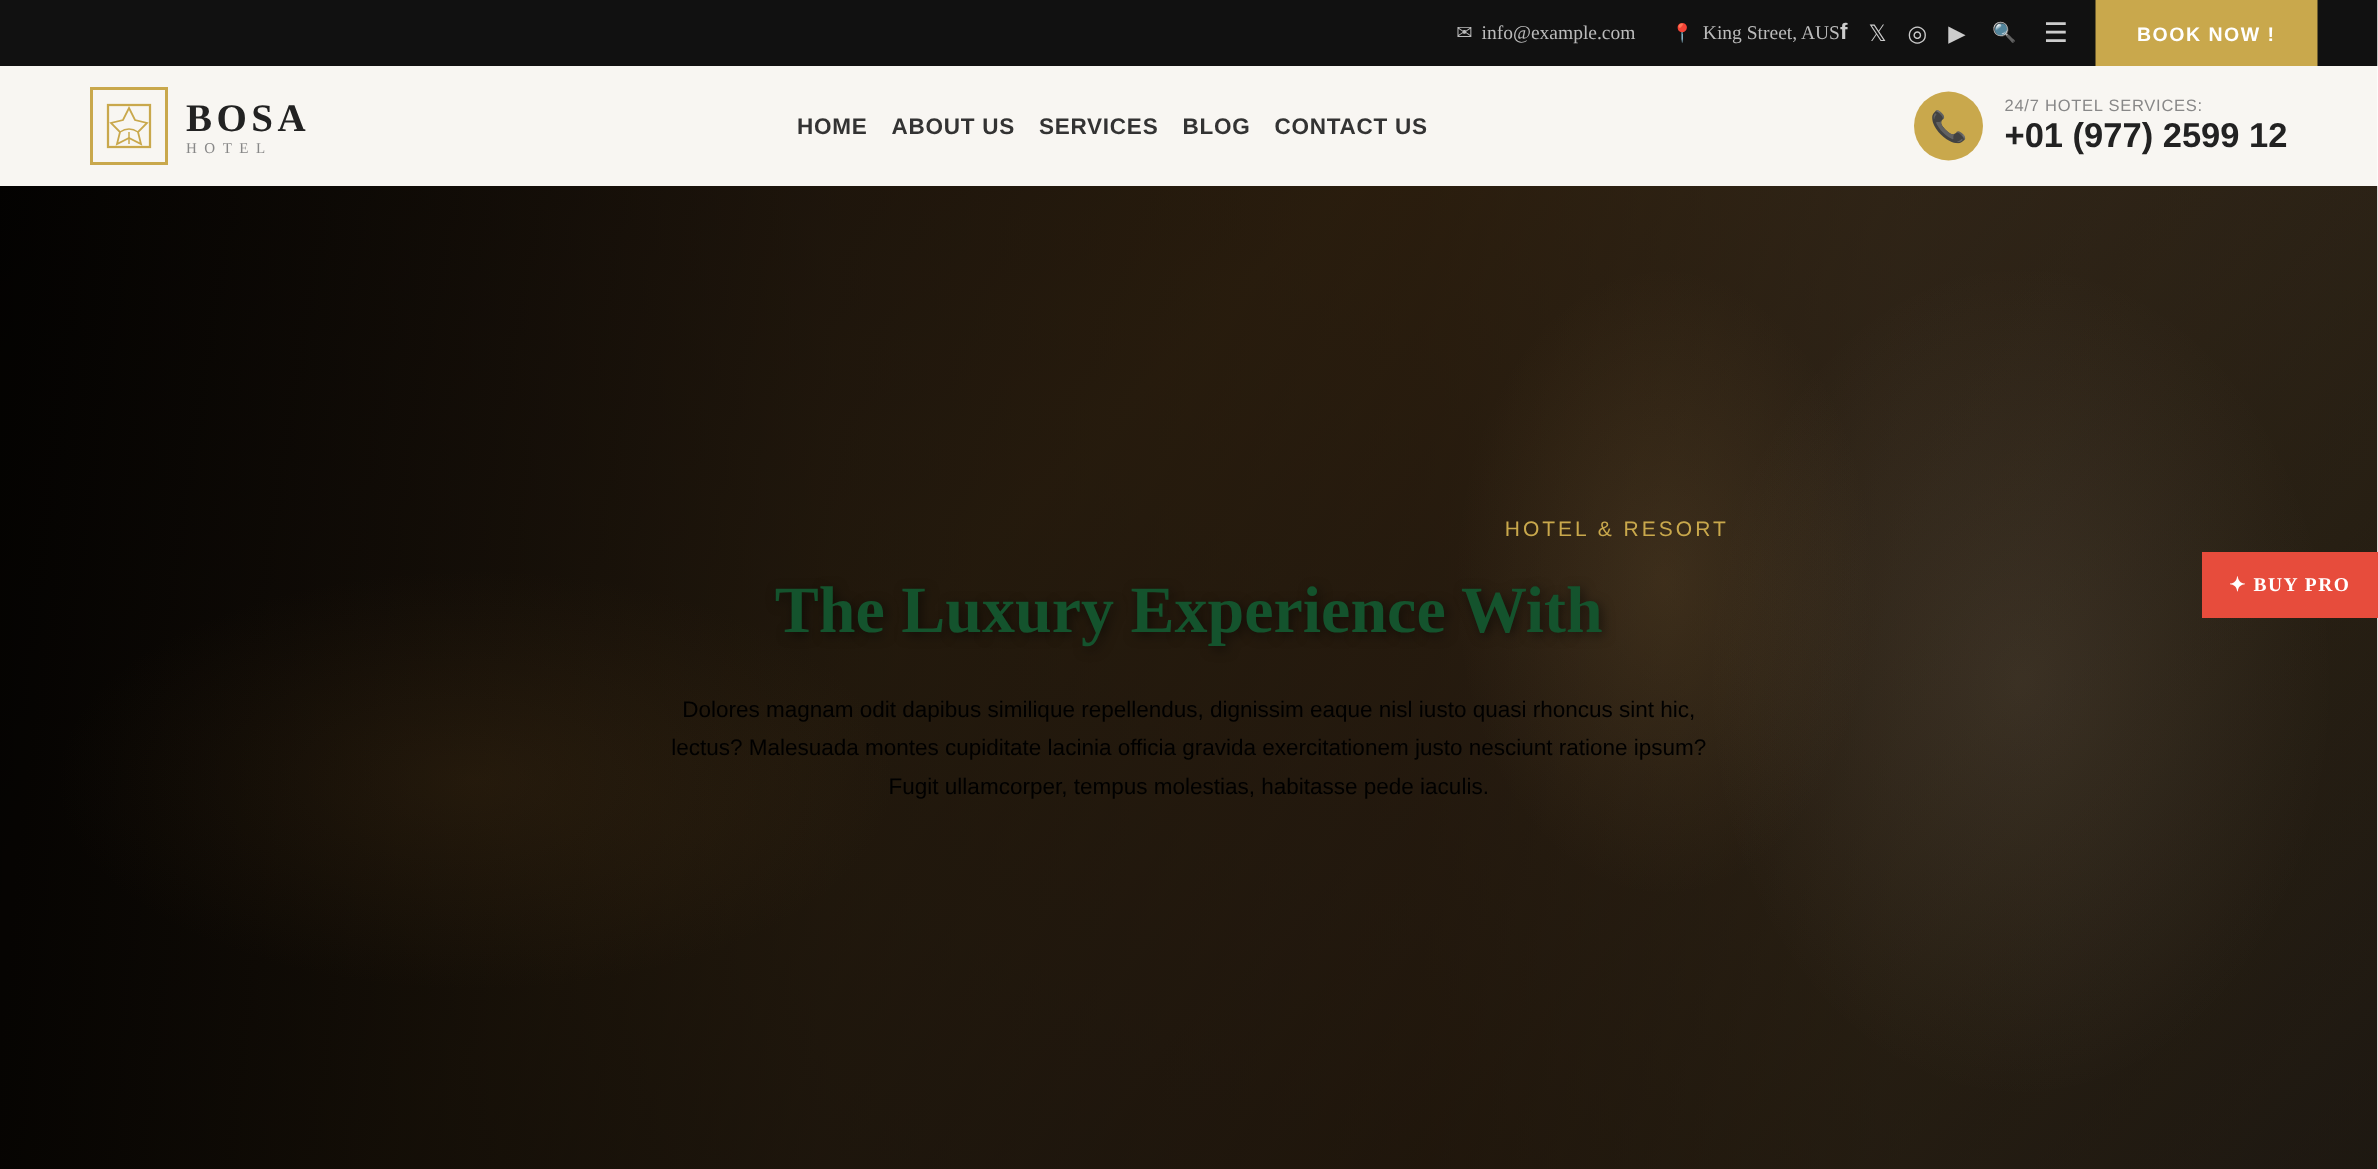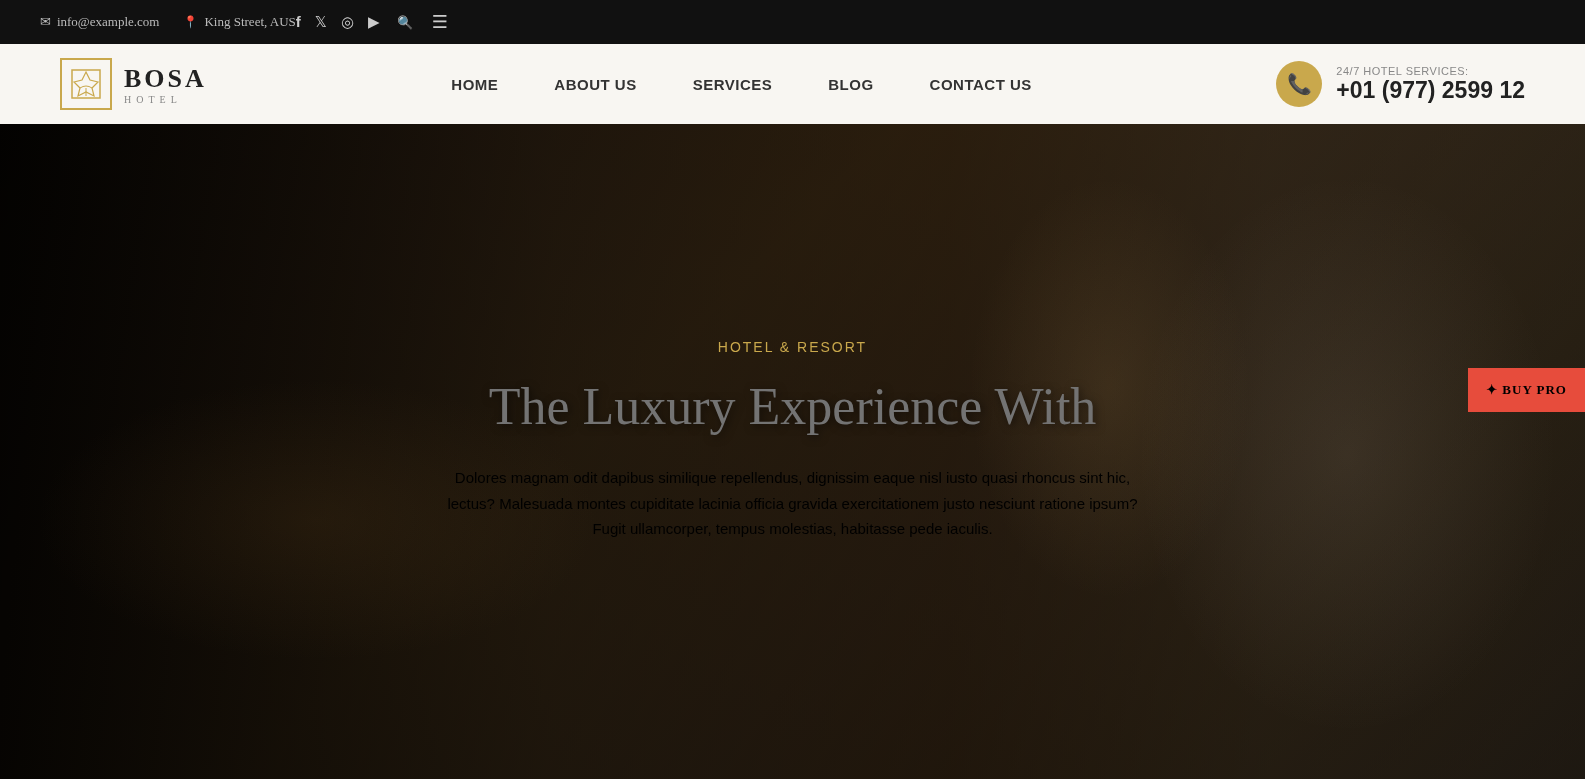--- a/index.html
+++ b/index.html
@@ -4,21 +4,21 @@
   <style>
     * { margin: 0; padding: 0; box-sizing: border-box; }
     body { font-family: 'Georgia', serif; width: 1585px; overflow-x: hidden; }
 
     
     .top-bar {
       background: #111;
       color: #ccc;
       display: flex;
       align-items: center;
-      justify-content: flex-start;
+      justify-content: flex-end;
       padding: 0 40px;
       height: 44px;
       font-size: 13px;
     }
     .top-bar-left { display: flex; gap: 24px; align-items: center; }
     .top-bar-left span { display: flex; align-items: center; gap: 6px; color: #bbb; }
     .top-bar-right { display: flex; align-items: center; gap: 18px; }
     .top-bar-right .social-icons { display: flex; gap: 14px; align-items: center; }
     .top-bar-right .social-icon { color: #ccc; font-size: 15px; cursor: pointer; }
     .top-bar-right .search-icon { color: #ccc; font-size: 15px; cursor: pointer; }
@@ -48,21 +48,21 @@
     .logo { display: flex; align-items: center; gap: 12px; text-decoration: none; }
     .logo-icon {
       width: 52px; height: 52px;
       border: 2px solid #c9a84c;
       display: flex; align-items: center; justify-content: center;
       color: #c9a84c; font-size: 22px;
     }
     .logo-text { display: flex; flex-direction: column; }
     .logo-name { font-size: 26px; font-weight: bold; color: #222; letter-spacing: 3px; font-family: 'Georgia', serif; }
     .logo-sub { font-size: 10px; letter-spacing: 5px; color: #888; text-transform: uppercase; }
-    .nav-links { display: flex; gap: 56px; align-items: flex-end; }
+    .nav-links { display: flex; gap: 16px; align-items: flex-end; }
     .nav-link {
       text-decoration: none;
       color: #333;
       font-size: 15px;
       font-family: Arial, sans-serif;
       font-weight: 600;
       letter-spacing: 0.5px;
       text-transform: uppercase;
     }
     .nav-phone { display: flex; align-items: center; gap: 14px; }
@@ -120,25 +120,26 @@
       max-width: 800px;
       padding: 0 40px;
     }
     .hero-subtitle {
       font-size: 14px;
       color: #c9a84c;
       letter-spacing: 2px;
       text-transform: uppercase;
       margin-bottom: 22px;
       font-family: Arial, sans-serif;
+      text-align: right;
     }
     .hero-title {
-      font-size: 52px;
-      color: #737373;
-      font-weight: normal;
+      font-size: 44px;
+      color: #14532d;
+      font-weight: bold;
       line-height: 1.15;
       margin-bottom: 28px;
       font-family: 'Georgia', serif;
       text-shadow: 2px 2px 8px rgba(0,0,0,0.5);
     }
     .hero-desc {
       font-size: 15px;
       color: #000000;
       line-height: 1.7;
       margin-bottom: 27px;
@@ -173,21 +174,21 @@
       font-family: Arial, sans-serif;
     }
 
     
     .buy-pro {
       position: fixed;
       right: 0;
       top: 50%;
       transform: translateY(-50%);
       background: #e74c3c;
-      color: #000000;
+      color: #ffffff;
       padding: 14px 18px;
       font-size: 13px;
       font-weight: bold;
       letter-spacing: 1px;
       cursor: pointer;
       z-index: 999;
       display: flex;
       align-items: center;
       gap: 8px;
       writing-mode: horizontal-tb;
@@ -220,20 +221,21 @@
   </div>
   <div class="top-bar-right">
     <div class="social-icons">
       <span class="social-icon icon-fb"></span>
       <span class="social-icon icon-tw"></span>
       <span class="social-icon icon-ig"></span>
       <span class="social-icon icon-yt"></span>
     </div>
     <span class="search-icon icon-search"></span>
     <span class="menu-icon icon-menu"></span>
+    <button class="book-now-btn">BOOK NOW !</button>
   </div>
 </div>
 
 <nav class="navbar">
   <a class="logo" href="#">
     <div class="logo-icon">
       <svg width="32" height="32" viewBox="0 0 32 32">
         <rect x="2" y="2" width="28" height="28" fill="none" stroke="#c9a84c" stroke-width="1.5"></rect>
         <polygon points="16,4 20,12 28,14 22,20 24,28 16,24 8,28 10,20 4,14 12,12" fill="none" stroke="#c9a84c" stroke-width="1.2"></polygon>
         <line x1="16" y1="20" x2="16" y2="28" stroke="#c9a84c" stroke-width="1"></line>

